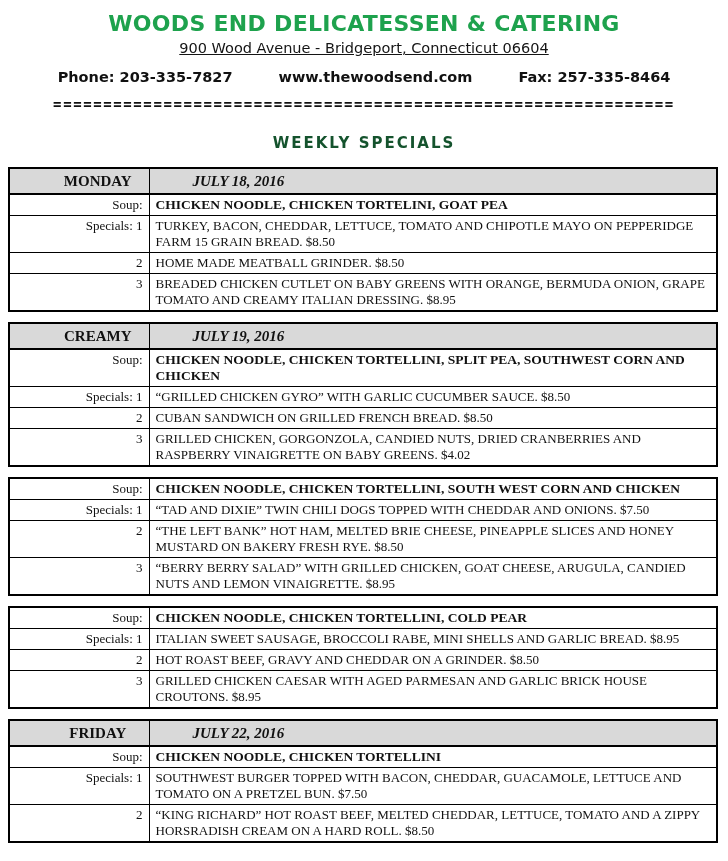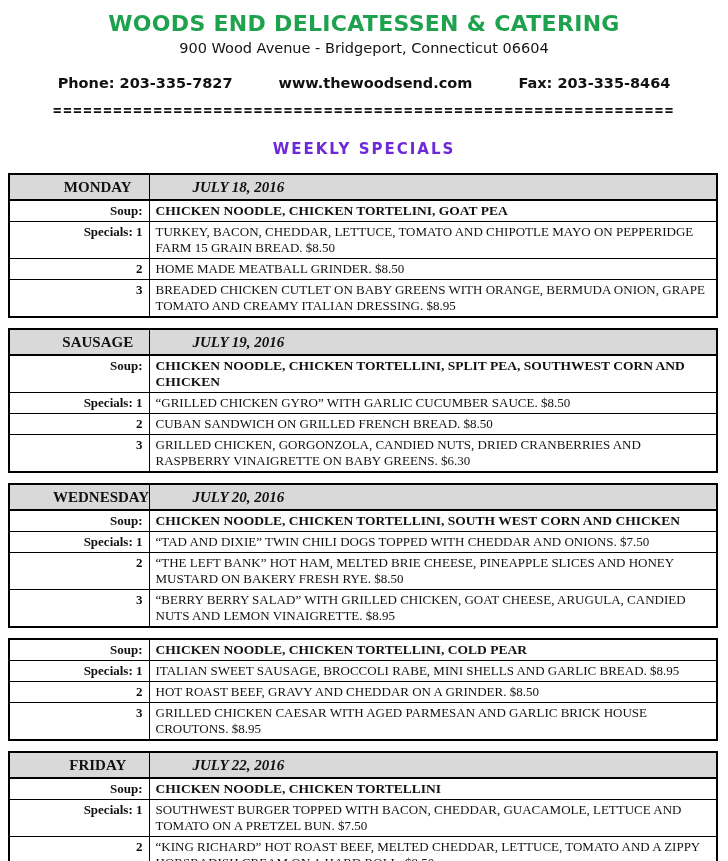--- a/index.html
+++ b/index.html
@@ -21,49 +21,50 @@
     letter-spacing: 0.3px;
     line-height: 26px;
   }
   .address {
     text-align: center;
     font-family: "DejaVu Sans", "Liberation Sans", sans-serif;
     font-size: 14.5px;
     color: #141414;
     margin-top: 2px;
     line-height: 19px;
+    text-decoration: underline;
   }
   .contact {
     display: flex;
     justify-content: center;
     gap: 46px;
     font-family: "DejaVu Sans", "Liberation Sans", sans-serif;
     font-weight: bold;
     font-size: 14.5px;
     color: #111111;
-    margin-top: 16px;
+    margin-top: 10px;
     line-height: 19px;
   }
   .equals {
     margin-top: 8px;
     text-align: center;
     font-family: "DejaVu Sans Mono", monospace;
     font-weight: bold;
     font-size: 14px;
     letter-spacing: 1.6px;
     color: #111111;
     white-space: nowrap;
     overflow: hidden;
     line-height: 18px;
   }
   .section-title {
     margin-top: 21px;
     margin-bottom: 15px;
     text-align: center;
-    color: #6d28d9;
+    color: #14532d;
     font-family: "DejaVu Sans", "Liberation Sans", sans-serif;
     font-weight: bold;
     font-size: 15px;
     letter-spacing: 2px;
     line-height: 18px;
   }
   table.menu {
     width: 710px;
     margin: 0 8px 10px 8px;
     border-collapse: collapse;
@@ -87,37 +88,37 @@
     font-size: 15px;
     line-height: 18px;
     padding-top: 3px;
     padding-bottom: 3px;
     padding-left: 43px;
   }
   td.day { text-align: center; }
   td.date { text-align: left; font-style: italic; }
   td.lbl {
     text-align: right;
-    font-weight: bold;
+    font-weight: normal;
     font-size: 14px;
   }
   tr.soup td.val { font-weight: bold; font-size: 13.5px; }
 </style>
 </head>
 <body>
 
 <div class="page">
 
   <div class="title">WOODS END DELICATESSEN &amp; CATERING</div>
   <div class="address">900 Wood Avenue - Bridgeport, Connecticut 06604</div>
 
   <div class="contact">
     <span>Phone: 203-335-7827</span>
     <span>www.thewoodsend.com</span>
-    <span>Fax: 203-335-8464</span>
+    <span>Fax: 257-335-8464</span>
   </div>
 
   <div class="equals">==============================================================</div>
 
   <div class="section-title">WEEKLY SPECIALS</div>
 
   <table class="menu">
     <colgroup>
         <col class="c1">
         <col>
@@ -146,52 +147,48 @@
   </tbody>
     </table>
 
   <table class="menu">
     <colgroup>
         <col class="c1">
         <col>
       </colgroup>
     <tbody>
         <tr class="hdr">
-      <td class="day">SAUSAGE</td>
+      <td class="day">CREAMY</td>
       <td class="date">JULY 19, 2016</td>
     </tr>
     <tr class="soup">
       <td class="lbl">Soup:</td>
       <td class="val">CHICKEN NOODLE, CHICKEN TORTELLINI, SPLIT PEA, SOUTHWEST CORN AND CHICKEN</td>
     </tr>
     <tr>
       <td class="lbl">Specials: 1</td>
       <td class="val">“GRILLED CHICKEN GYRO” WITH GARLIC CUCUMBER SAUCE. $8.50</td>
     </tr>
     <tr>
       <td class="lbl">2</td>
       <td class="val">CUBAN SANDWICH ON GRILLED FRENCH BREAD. $8.50</td>
     </tr>
     <tr>
       <td class="lbl">3</td>
-      <td class="val">GRILLED CHICKEN, GORGONZOLA, CANDIED NUTS, DRIED CRANBERRIES AND RASPBERRY VINAIGRETTE ON BABY GREENS. $6.30</td>
-    </tr>
-  </tbody>
-    </table>
-
-  <table class="menu">
-    <colgroup>
-        <col class="c1">
-        <col>
-      </colgroup>
-    <tbody>
-        <tr class="hdr">
-      <td class="day">WEDNESDAY</td>
-      <td class="date">JULY 20, 2016</td>
-    </tr>
+      <td class="val">GRILLED CHICKEN, GORGONZOLA, CANDIED NUTS, DRIED CRANBERRIES AND RASPBERRY VINAIGRETTE ON BABY GREENS. $4.02</td>
+    </tr>
+  </tbody>
+    </table>
+
+  <table class="menu">
+    <colgroup>
+        <col class="c1">
+        <col>
+      </colgroup>
+    <tbody>
     <tr class="soup">
       <td class="lbl">Soup:</td>
       <td class="val">CHICKEN NOODLE, CHICKEN TORTELLINI, SOUTH WEST CORN AND CHICKEN</td>
     </tr>
     <tr>
       <td class="lbl">Specials: 1</td>
       <td class="val">“TAD AND DIXIE” TWIN CHILI DOGS TOPPED WITH CHEDDAR AND ONIONS. $7.50</td>
     </tr>
     <tr>
       <td class="lbl">2</td>

